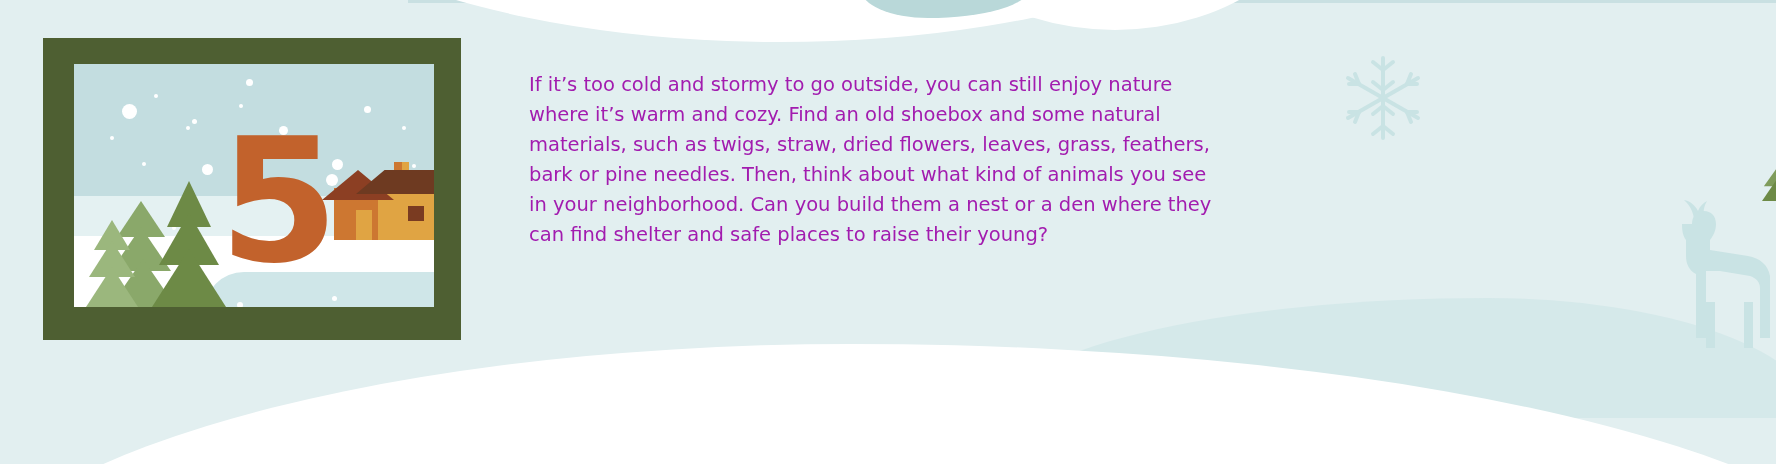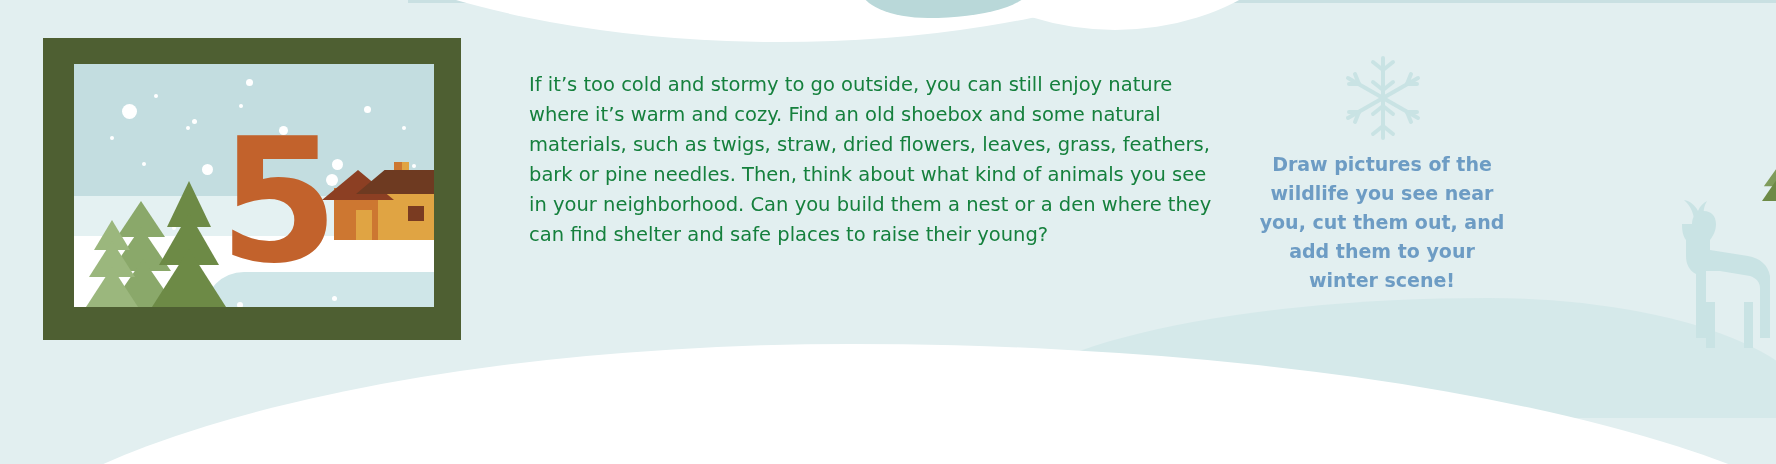--- a/index.html
+++ b/index.html
@@ -183,21 +183,21 @@
     font-size: 31px;
     font-weight: 700;
     color: #c2622c;
     letter-spacing: -0.2px;
   }
   .body-copy {
     margin: 0;
     font-family: "DejaVu Sans", sans-serif;
     font-size: 19.5px;
     line-height: 30px;
-    color: #15803d;
+    color: #a21caf;
   }
 
   
   .callout {
     position: absolute;
     left: 1258px;
     top: 150px;
     width: 248px;
     text-align: center;
     font-family: "DejaVu Sans", sans-serif;
@@ -328,21 +328,20 @@
         <line x1="26" y1="64" x2="16" y2="64"></line>
           <line x1="26" y1="64" x2="22" y2="74"></line>
         <line x1="50" y1="42" x2="40" y2="34"></line>
           <line x1="50" y1="42" x2="60" y2="34"></line>
         <line x1="50" y1="58" x2="40" y2="66"></line>
           <line x1="50" y1="58" x2="60" y2="66"></line>
       </g>
     </svg>
   </div>
 
-  <div class="callout">Draw pictures of the wildlife you see near you, cut them out, and add them to your winter scene!</div>
 
   <div class="sprig">
     <svg viewBox="0 0 30 40" width="28" height="40" aria-hidden="true">
       <polygon points="15,0 2,18 28,18" fill="#7f9c5b"></polygon>
       <polygon points="15,12 0,34 30,34" fill="#6d8a46"></polygon>
     </svg>
   </div>
 
   <div class="deer-wrap">
     <svg viewBox="0 0 120 160" width="120" height="160" aria-hidden="true">

